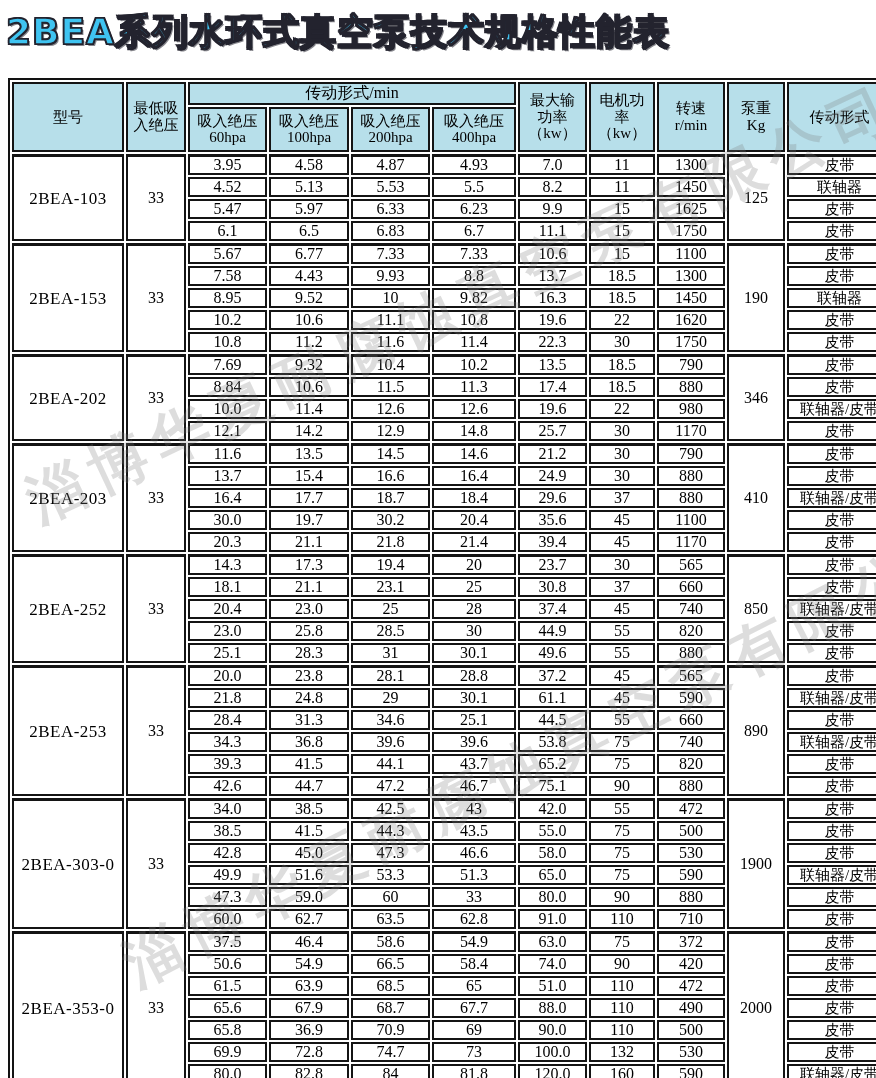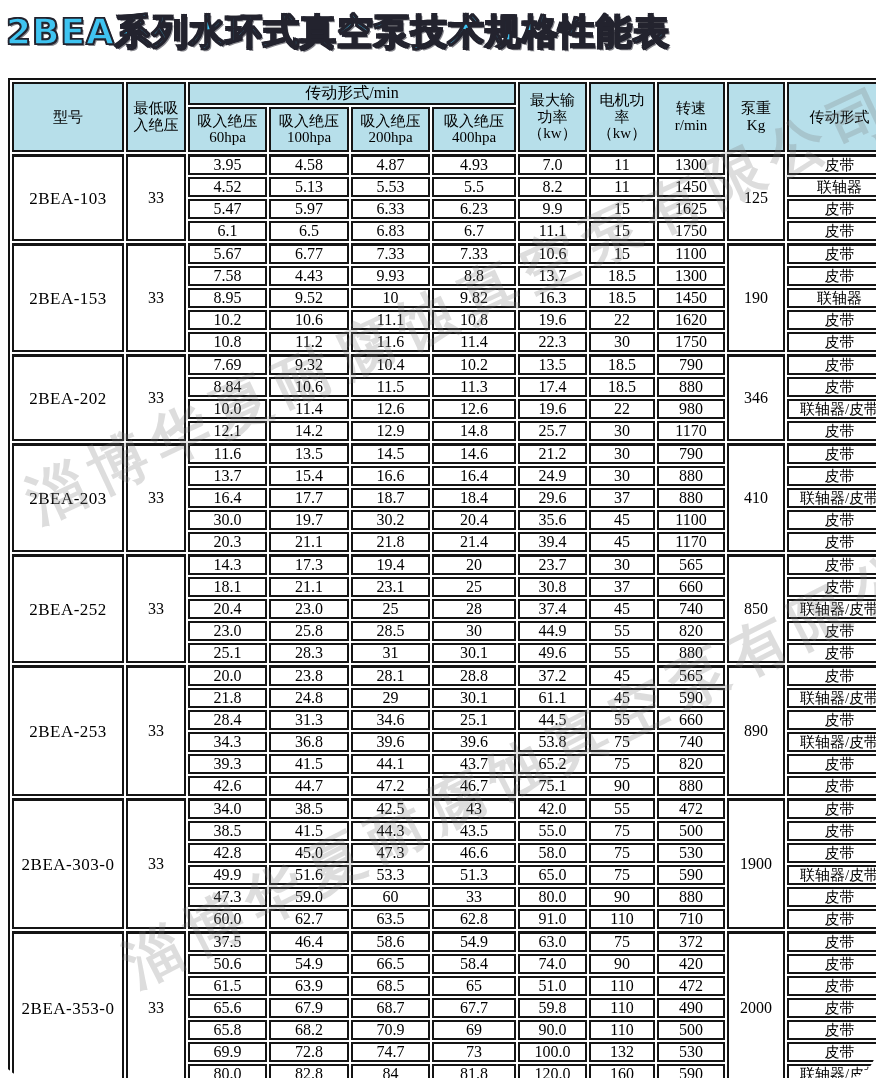--- a/index.html
+++ b/index.html
@@ -1,20 +1,19 @@
 <!DOCTYPE html>
 <html><head>
 <meta charset="utf-8">
 <style>
   html,body { margin:0; padding:0; background:#ffffff; }
   .page {
     position:relative; width:876px; height:1078px;
     background:#ffffff; overflow:hidden;
     font-family:"Liberation Serif","DejaVu Serif",serif;
-    border-radius:29px;
   }
   .page-title {
     position:absolute; top:8px; left:6px; margin:0;
     font-family:"DejaVu Sans","Liberation Sans",sans-serif;
     font-size:36px; font-weight:bold; letter-spacing:1px;
     color:#3fc4f1;
     -webkit-text-stroke:1.5px #23232e;
     text-shadow:2px 2px 0 rgba(35,35,46,0.55), -1px -1px 0 #23232e,
                 1px -1px 0 #23232e, -1px 1px 0 #23232e, 1px 1px 0 #23232e;
     white-space:nowrap;
@@ -508,28 +507,28 @@
           <td>51.0</td>
           <td>110</td>
           <td>472</td>
           <td class="drive-cell">皮带</td>
         </tr>
         <tr>
           <td>65.6</td>
           <td>67.9</td>
           <td>68.7</td>
           <td>67.7</td>
-          <td>59.8</td>
+          <td>88.0</td>
           <td>110</td>
           <td>490</td>
           <td class="drive-cell">皮带</td>
         </tr>
         <tr>
           <td>65.8</td>
-          <td>68.2</td>
+          <td>36.9</td>
           <td>70.9</td>
           <td>69</td>
           <td>90.0</td>
           <td>110</td>
           <td>500</td>
           <td class="drive-cell">皮带</td>
         </tr>
         <tr>
           <td>69.9</td>
           <td>72.8</td>

